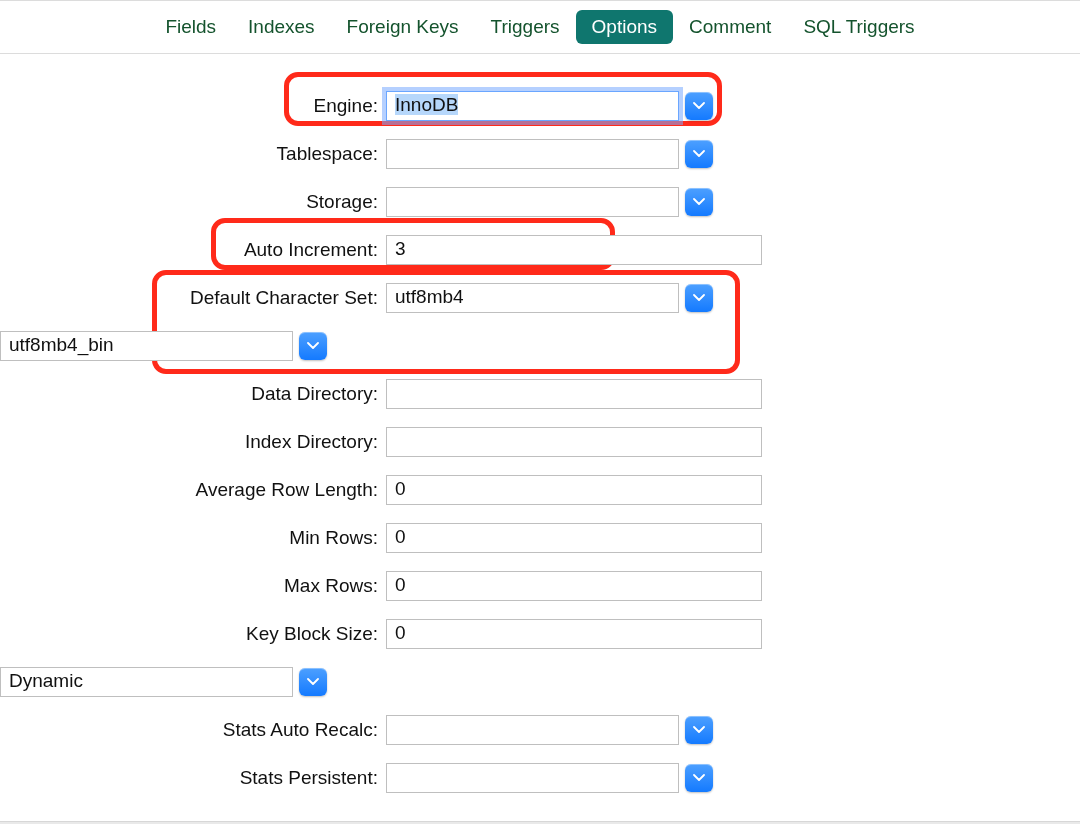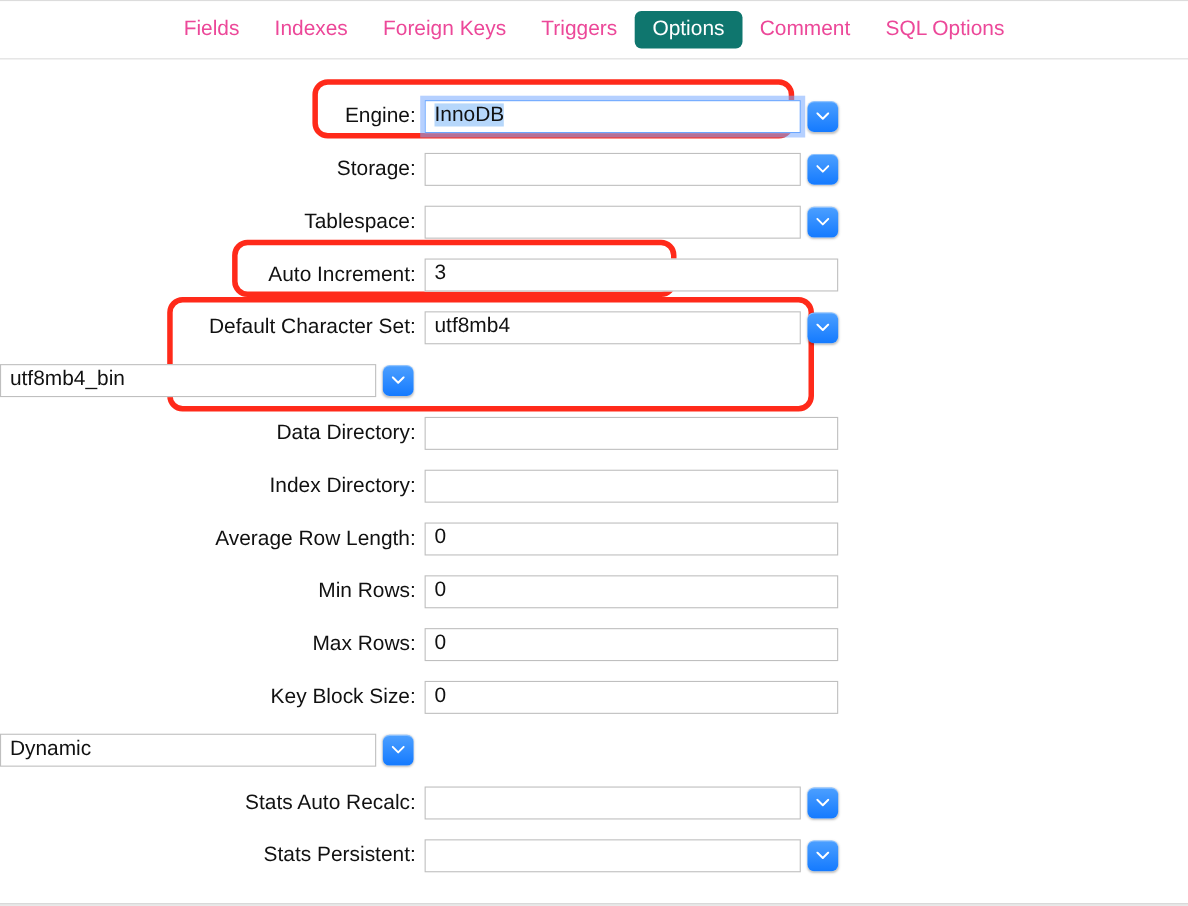--- a/index.html
+++ b/index.html
@@ -17,21 +17,21 @@
     justify-content: center;
     align-items: center;
     height: 52px;
     border-top: 1px solid #dcdcdc;
     border-bottom: 1px solid #dcdcdc;
     gap: 0;
   }
   .tabbar .tab {
     padding: 6px 16px;
     border-radius: 6px;
-    color: #ec4899;
+    color: #14532d;
     cursor: default;
   }
   .tabbar .tab.active {
     background: #0f766e;
     color: #fff;
   }
   .form-area {
     position: relative;
     padding-top: 28px;
   }
@@ -46,21 +46,21 @@
     padding-right: 8px;
     white-space: nowrap;
   }
   .field-wrap {
     position: relative;
     display: flex;
     align-items: center;
   }
   .input {
     box-sizing: border-box;
-    width: 342px;
+    width: 293px;
     height: 30px;
     border: 1px solid #bfbfbf;
     background: #fff;
     padding: 2px 8px;
     font-family: inherit;
     font-size: 19px;
     color: #111;
     outline: none;
   }
   .input.focus {
@@ -100,21 +100,21 @@
 </head>
 <body>
 
 <div class="tabbar">
   <div class="tab">Fields</div>
   <div class="tab">Indexes</div>
   <div class="tab">Foreign Keys</div>
   <div class="tab">Triggers</div>
   <div class="tab active">Options</div>
   <div class="tab">Comment</div>
-  <div class="tab">SQL Options</div>
+  <div class="tab">SQL Triggers</div>
 </div>
 
 <div class="form-area">
 
   <div class="hl" style="left:284px; top:18px; width:428px; height:44px;"></div>
   <div class="hl" style="left:211px; top:164px; width:394px; height:42px;"></div>
   <div class="hl" style="left:152px; top:216px; width:578px; height:94px;"></div>
 
   <div class="row">
     <div class="label">Engine:</div>
@@ -124,44 +124,44 @@
       </div>
       <div class="dd-btn">
         <svg width="12" height="8">
             <path d="M1 1 L6 6 L11 1" stroke="#fff" stroke-width="1.8" fill="none" stroke-linecap="round" stroke-linejoin="round"></path>
           </svg>
       </div>
     </div>
   </div>
 
   <div class="row">
+    <div class="label">Tablespace:</div>
+    <div class="field-wrap">
+      <div class="input"></div>
+      <div class="dd-btn">
+        <svg width="12" height="8">
+            <path d="M1 1 L6 6 L11 1" stroke="#fff" stroke-width="1.8" fill="none" stroke-linecap="round" stroke-linejoin="round"></path>
+          </svg>
+      </div>
+    </div>
+  </div>
+
+  <div class="row">
     <div class="label">Storage:</div>
     <div class="field-wrap">
       <div class="input"></div>
       <div class="dd-btn">
         <svg width="12" height="8">
             <path d="M1 1 L6 6 L11 1" stroke="#fff" stroke-width="1.8" fill="none" stroke-linecap="round" stroke-linejoin="round"></path>
           </svg>
       </div>
     </div>
   </div>
 
   <div class="row">
-    <div class="label">Tablespace:</div>
-    <div class="field-wrap">
-      <div class="input"></div>
-      <div class="dd-btn">
-        <svg width="12" height="8">
-            <path d="M1 1 L6 6 L11 1" stroke="#fff" stroke-width="1.8" fill="none" stroke-linecap="round" stroke-linejoin="round"></path>
-          </svg>
-      </div>
-    </div>
-  </div>
-
-  <div class="row">
     <div class="label">Auto Increment:</div>
     <div class="field-wrap">
       <div class="input" style="width:376px">3</div>
     </div>
   </div>
 
   <div class="row">
     <div class="label">Default Character Set:</div>
     <div class="field-wrap">
       <div class="input">utf8mb4</div>

